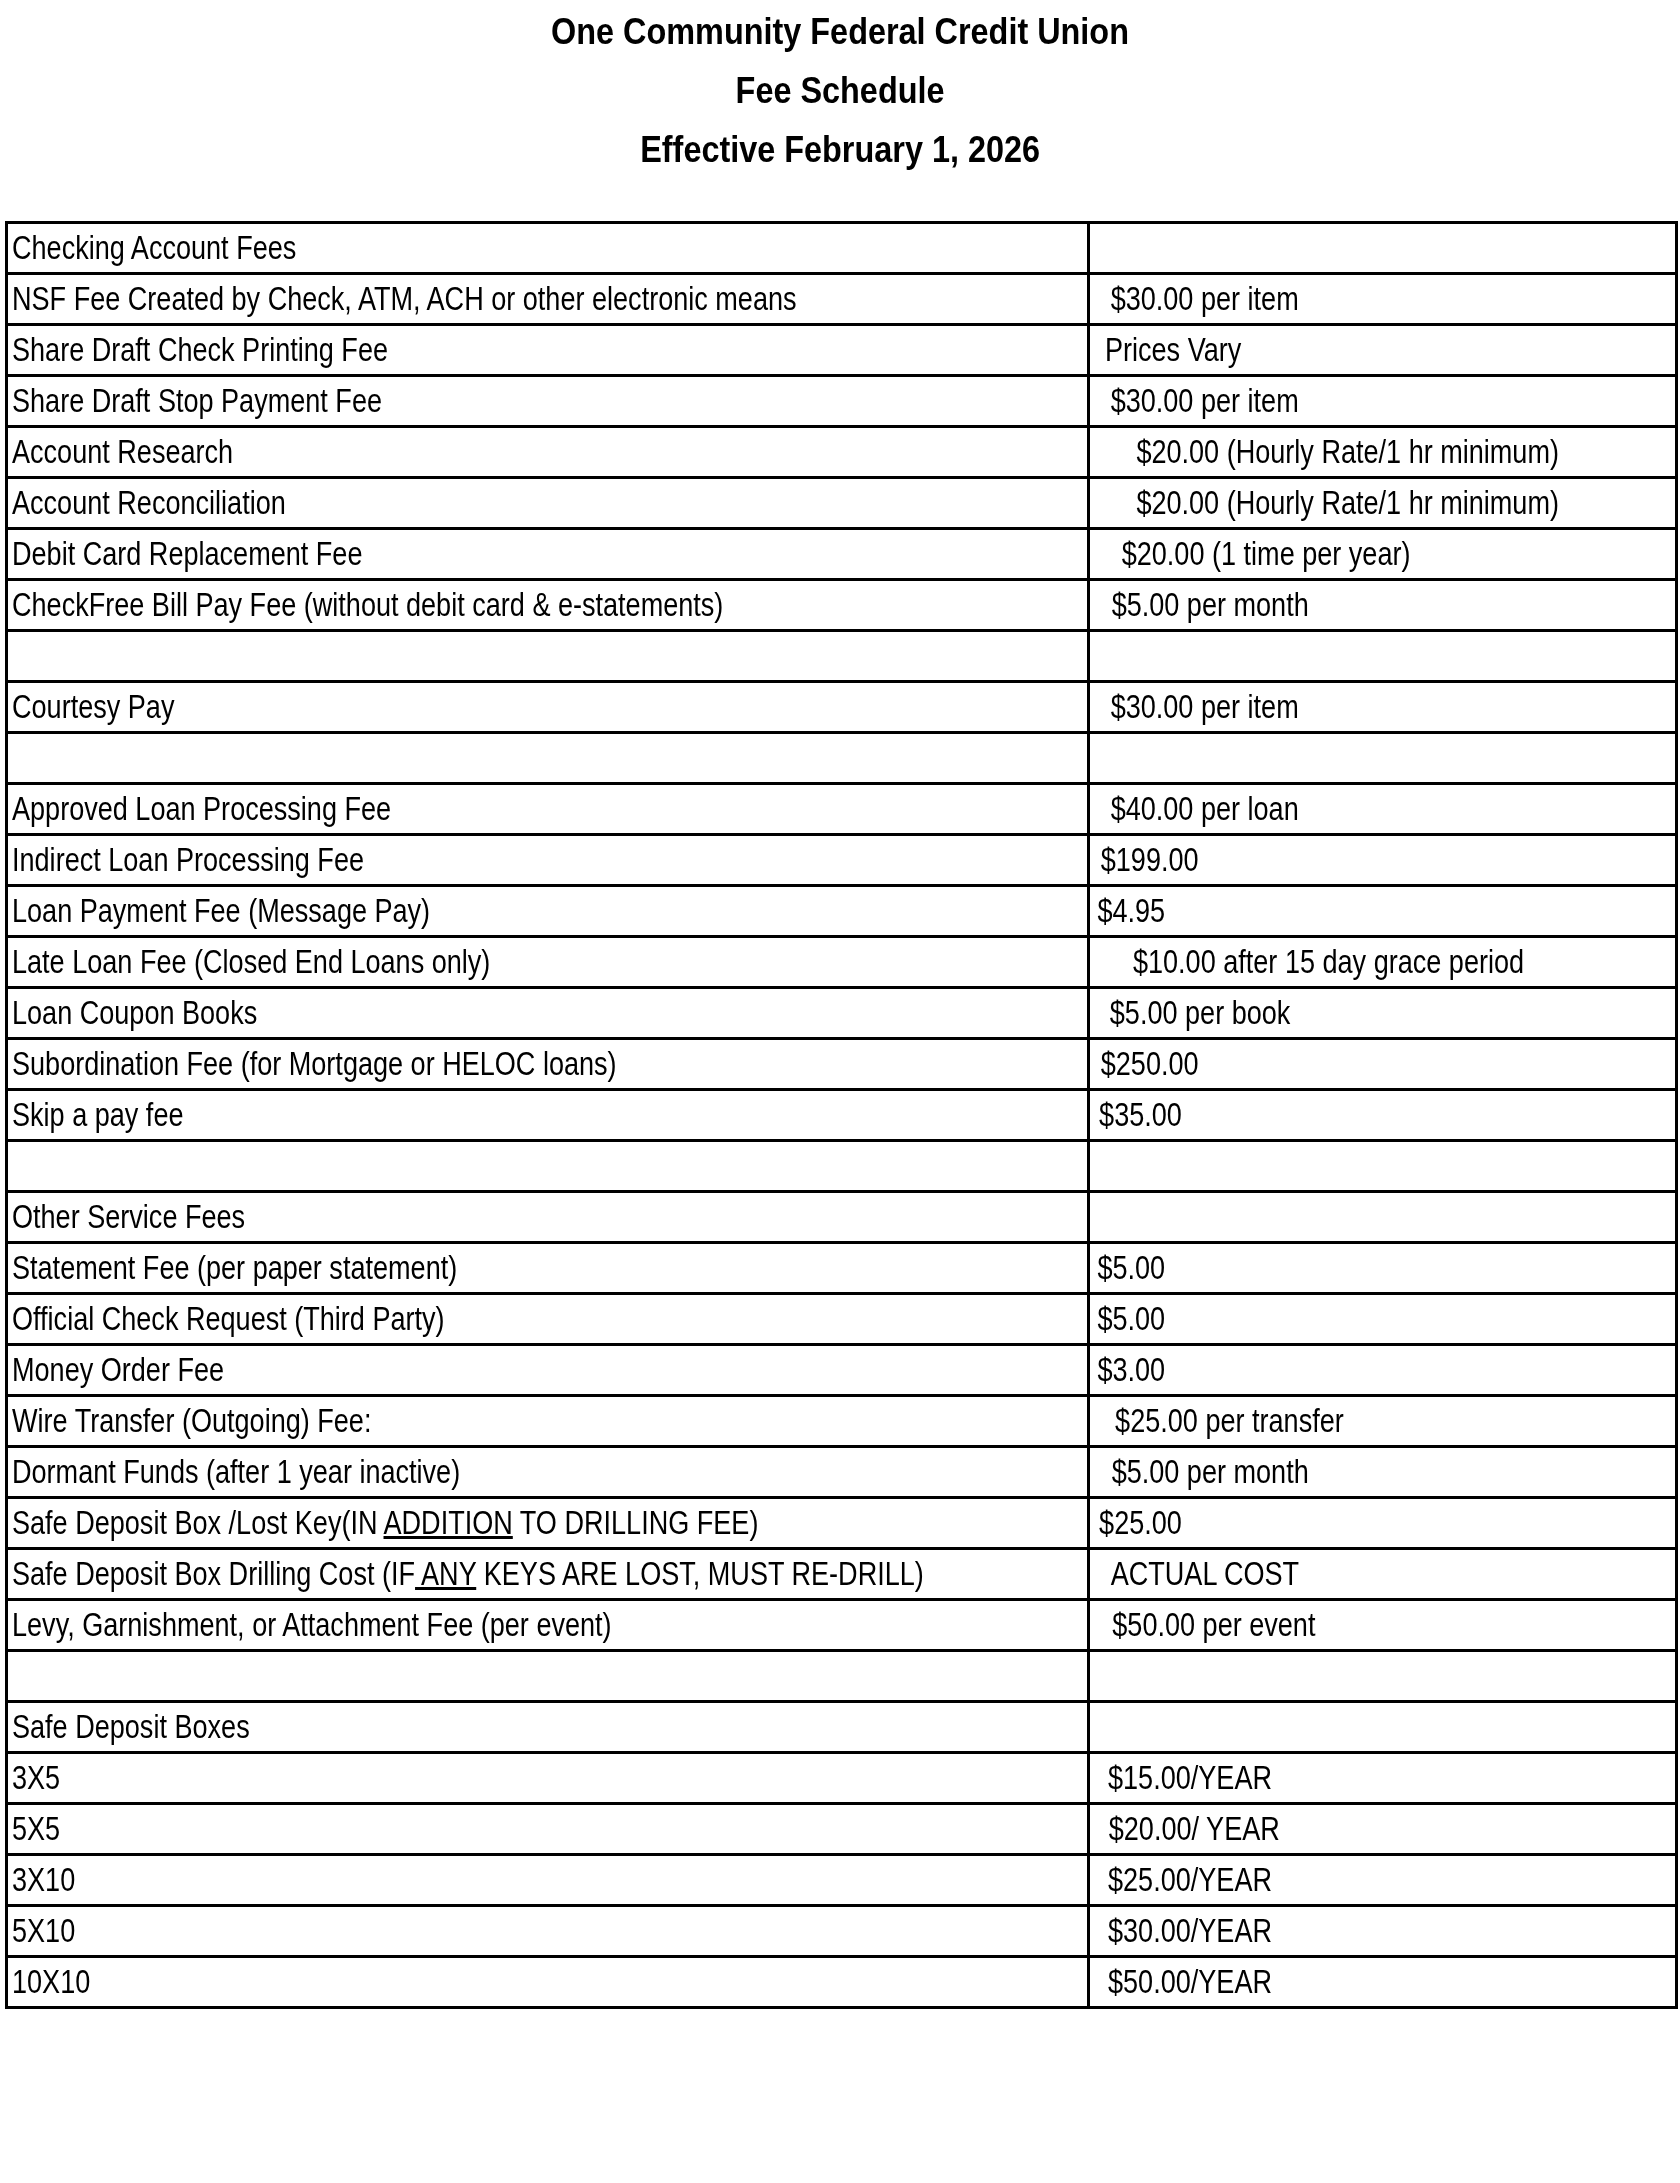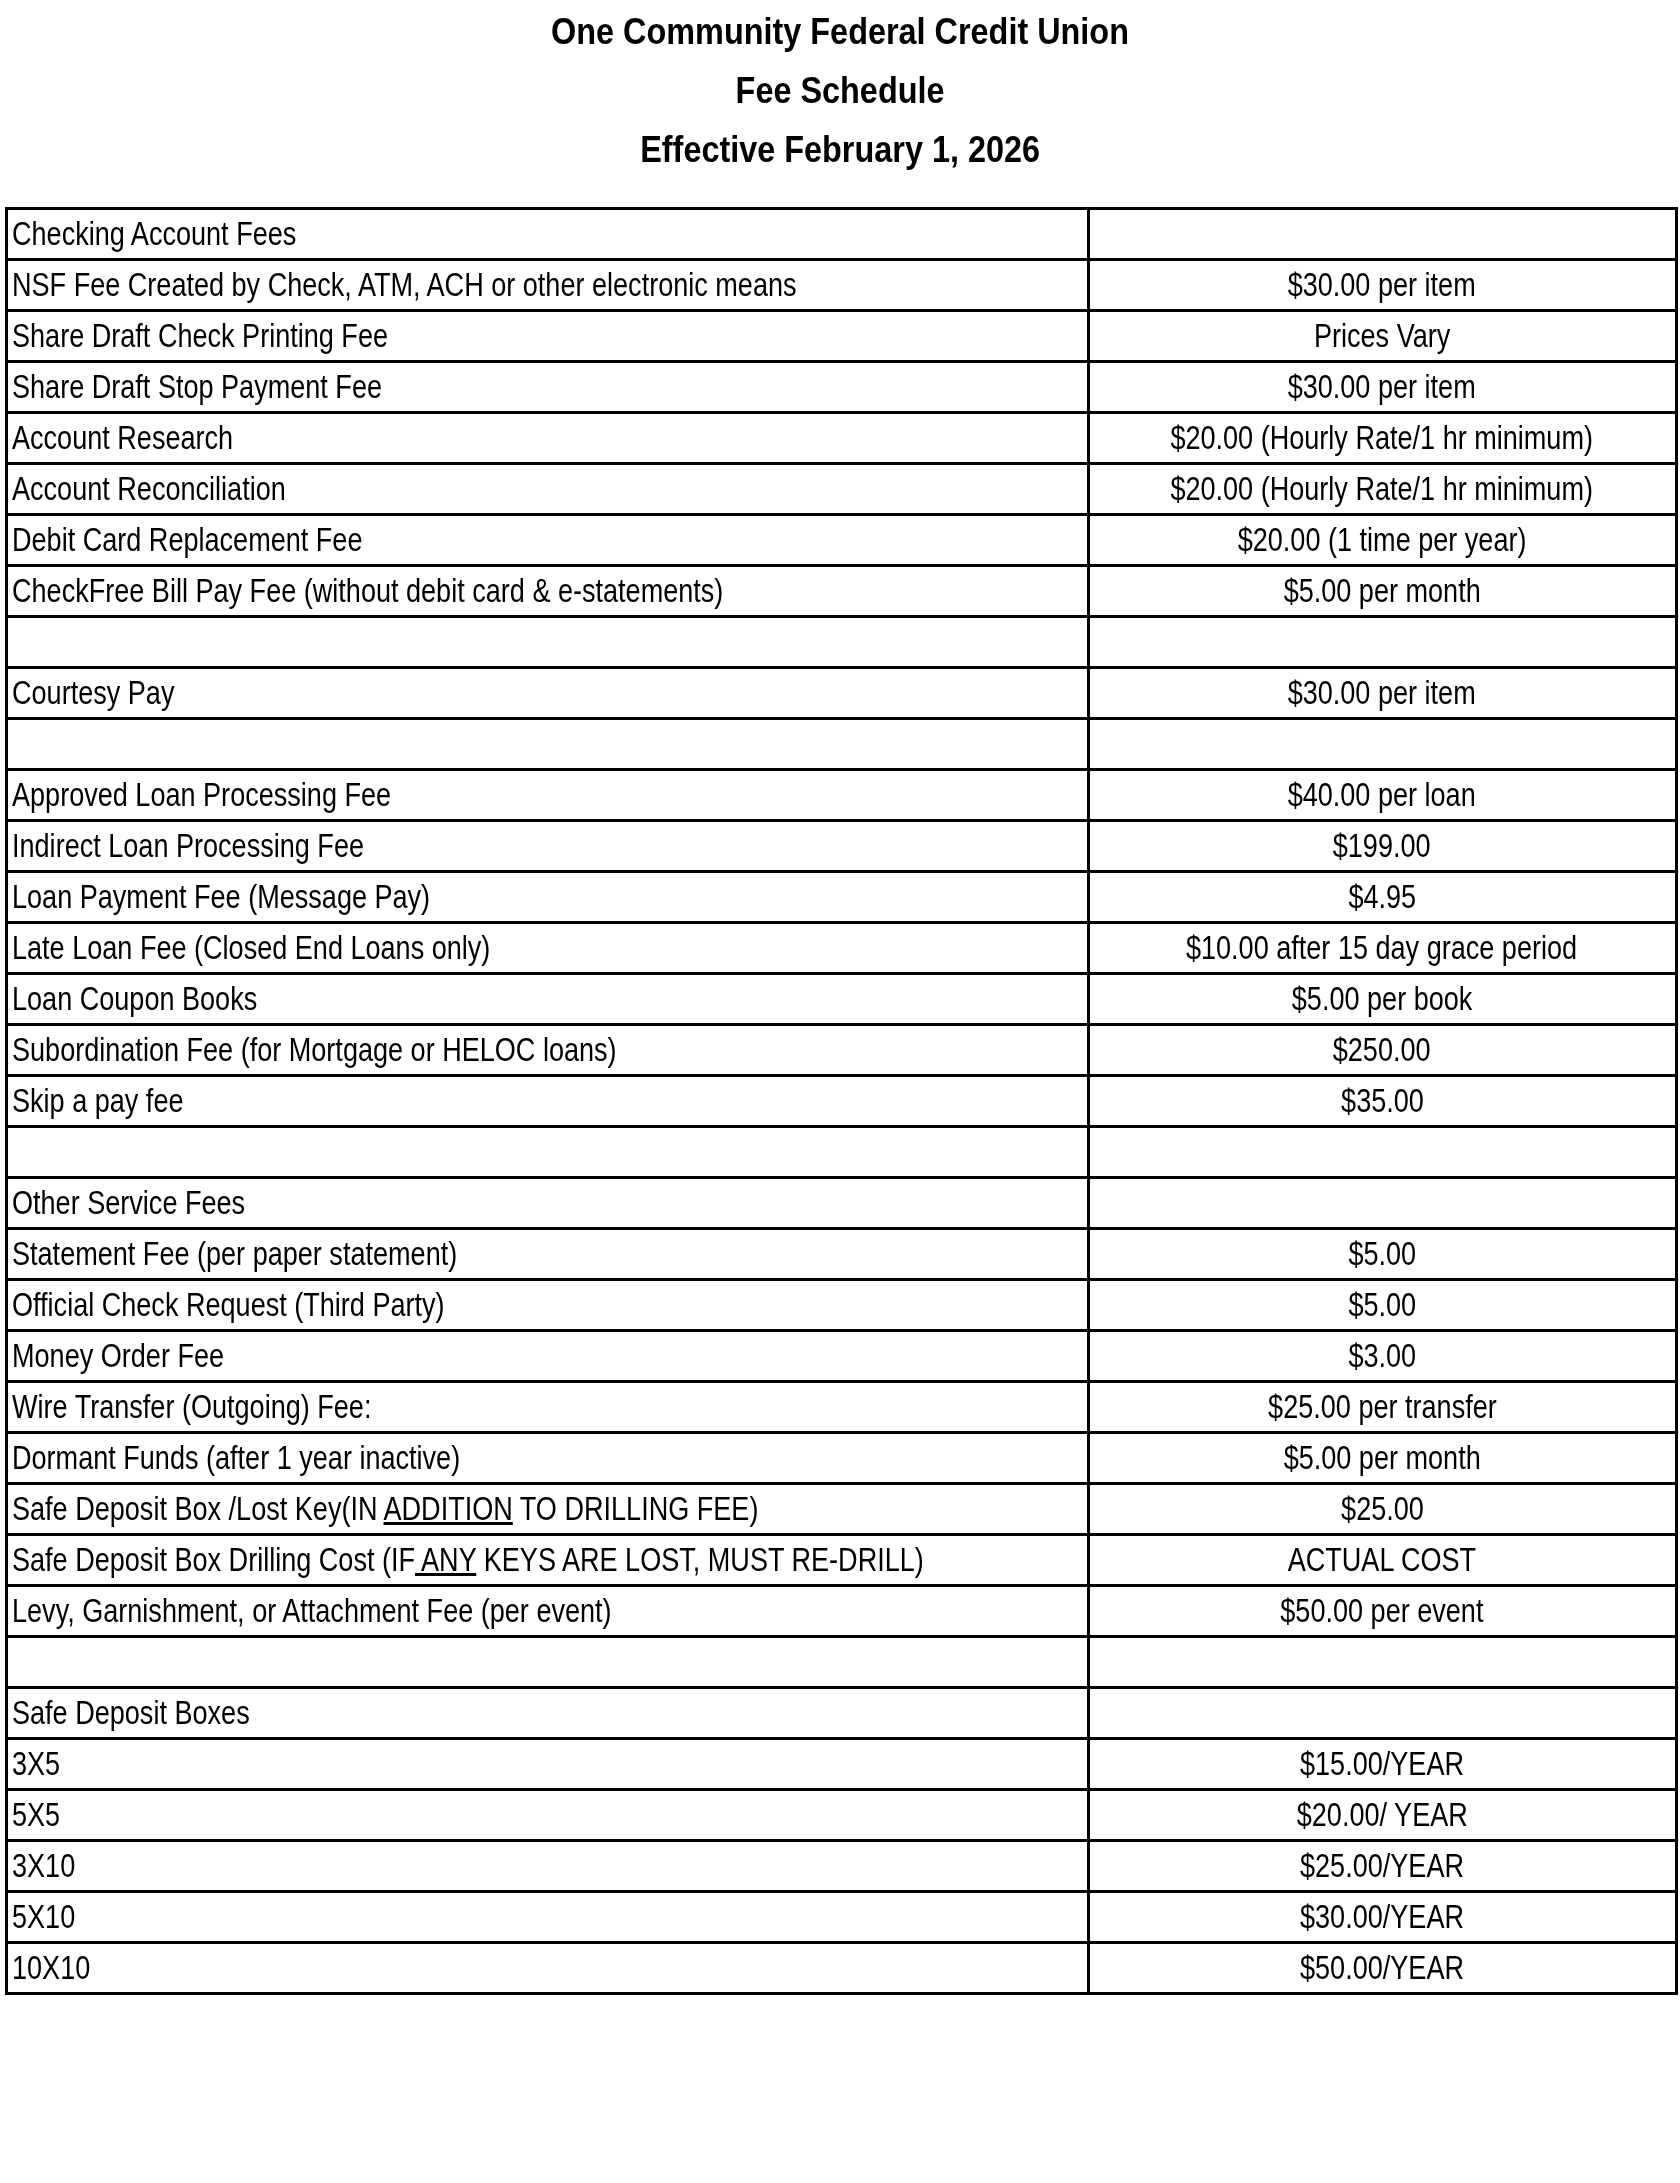--- a/index.html
+++ b/index.html
@@ -31,40 +31,40 @@
   }
   .title-line .cond {
     display: inline-block;
     transform: scaleX(0.90);
     transform-origin: center center;
   }
   table.fee-table {
     border-collapse: collapse;
     table-layout: fixed;
     margin-left: 4.5px;
-    margin-top: 28px;
+    margin-top: 42px;
     width: 1670px;
   }
   col.c-label { width: 1082px; }
   col.c-value { width: 588px; }
   td {
     border: 3px solid #000000;
     height: 48px;
     padding: 0;
     vertical-align: middle;
     font-size: 33px;
     overflow: hidden;
   }
   td.label-cell {
     padding-left: 4.5px;
     text-align: left;
     white-space: nowrap;
   }
   td.value-cell {
-    text-align: center;
+    text-align: left;
     white-space: nowrap;
   }
   td .cond {
     display: inline-block;
     transform: scaleX(0.82);
     white-space: nowrap;
   }
   td.label-cell .cond { transform-origin: left center; }
   td.value-cell .cond { transform-origin: center center; }
   span.u { text-decoration: underline; }

